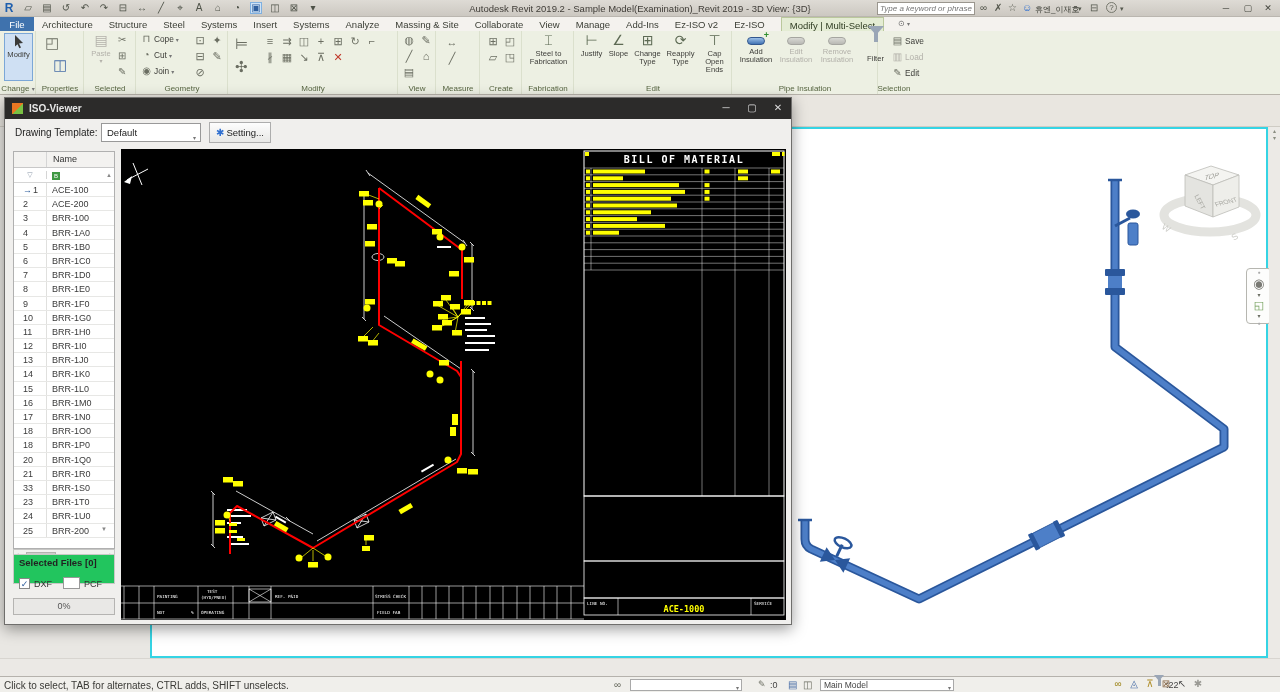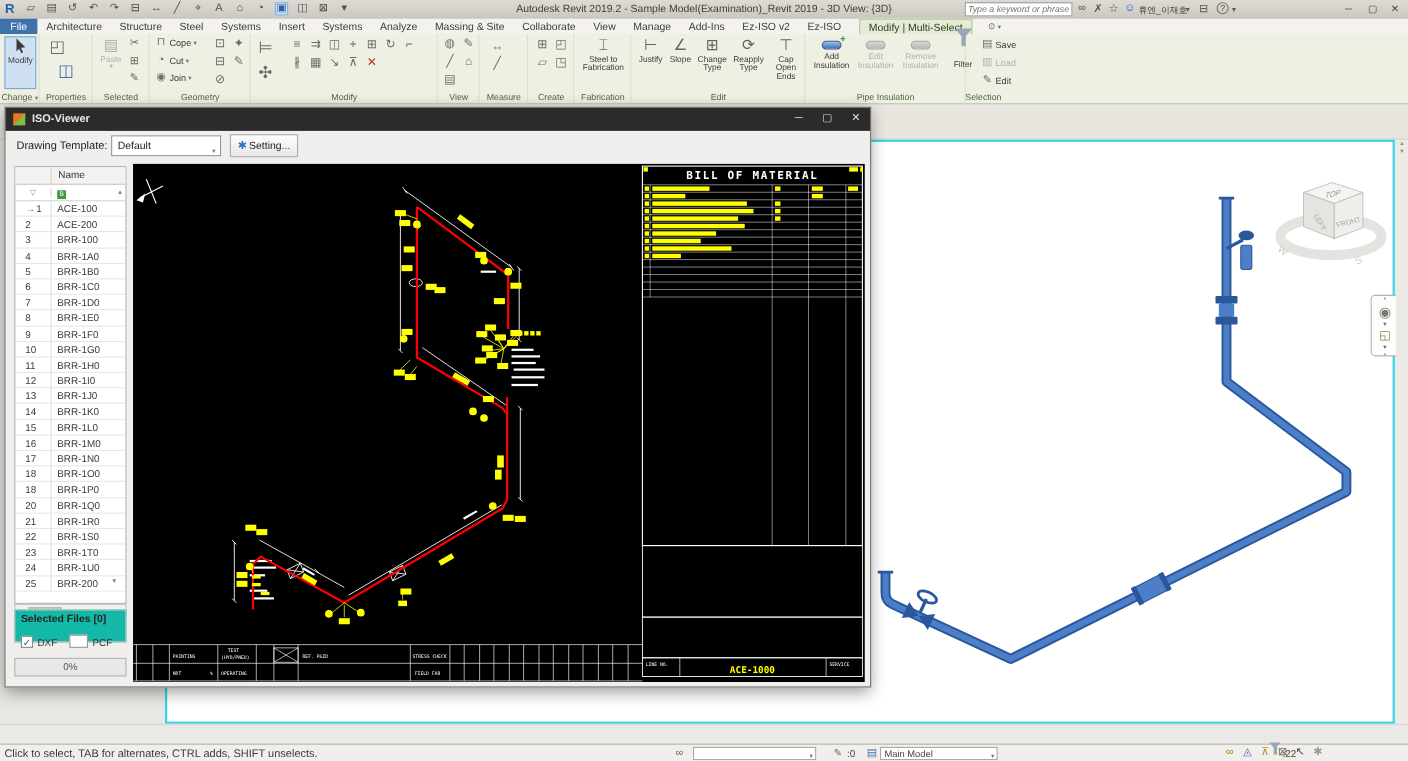--- a/index.html
+++ b/index.html
@@ -81,21 +81,21 @@
 #name-filter-icon{display:inline-block;width:8px;height:8px;background:#3f9944;color:#fff;font-size:6px;text-align:center;line-height:8px}
 #sort-asc{position:absolute;right:2px;top:2px;font-size:6px;color:#888}
 #grid-rows{height:355px;overflow:hidden}
 .grow{height:14.2px;display:flex;border-bottom:1px solid #e7e7e5}
 .grow .gnum{width:33px;border-right:1px solid #e0e0de;padding:2px 0 0 9px;color:#3a3a3a}
 .grow .gname{flex:1;padding:2px 0 0 5px;color:#3a3a3a;white-space:nowrap;overflow:hidden}
 .curarrow{color:#2a5a9a;margin-right:1px}
 #scroll-down-icon{position:absolute;left:96px;top:428px;font-size:6px;color:#888}
 #grid-hscroll{position:absolute;left:8px;top:451px;width:102px;height:12px;background:#f1f1ef;border:1px solid #c6c6c4;display:flex;align-items:center;justify-content:space-between;padding:0 1px;font-size:7px;color:#888}
 #hs-thumb{position:absolute;left:12px;top:2px;width:30px;height:7px;background:#cdcdca;border:1px solid #b2b2af}
-#selfiles{position:absolute;left:8px;top:456px;width:102px;height:30px;background:#14b8a6;border:1px solid #c9c8c6;font-weight:bold;font-size:9.5px;color:#222;line-height:16px;padding-left:5px}
+#selfiles{position:absolute;left:8px;top:456px;width:102px;height:30px;background:#22c55e;border:1px solid #c9c8c6;font-weight:bold;font-size:9.5px;color:#222;line-height:16px;padding-left:5px}
 #dxf-box{position:absolute;left:14px;top:480px;width:11px;height:11px;background:#fff;border:1px solid #888;color:#2a5a9a;font-size:9px;line-height:10px;text-align:center}
 #dxf-lab{position:absolute;left:29px;top:481px;font-size:9px}
 #pcf-box{position:absolute;left:58px;top:479px;width:17px;height:12px;background:#fff;border:1px solid #999}
 #pcf-lab{position:absolute;left:79px;top:481px;font-size:9px}
 #progress{position:absolute;left:8px;top:500px;width:102px;height:17px;background:#e9e8e6;border:1px solid #b5b4b2;text-align:center;font-size:9px;color:#555;line-height:15px}
 #cadwrap{position:absolute;left:116px;top:51px;width:665px;height:471px;background:#000}
 .cadsm{font-family:"DejaVu Sans Mono",monospace;font-size:4.3px;fill:#fff}
 
 .korean{font-size:8px;color:#3c3e36}
 </style>
@@ -407,21 +407,21 @@
   <div id="statusbar" data-name="status-bar">
     <span class="abs" style="left:4px;top:3px;font-size:10px;color:#3a3a36" data-name="status-hint">Click to select, TAB for alternates, CTRL adds, SHIFT unselects.</span>
     <span class="abs ic" style="left:614px;top:3px;font-size:10px" data-name="status-search-icon">∞</span>
     <div class="combo" style="left:630px;width:112px" data-name="design-options-combo">
         <span class="chv">▾</span>
       </div>
     <span class="abs ic" style="left:758px;top:3px;font-size:9px" data-name="editable-only-icon">✎</span>
     <span class="abs" style="left:770px;top:3px;font-size:9px;color:#444" data-name="editable-count">:0</span>
     <span class="abs ic" style="left:788px;top:3px;font-size:10px;color:#4a6fa8" data-name="worksets-icon">▤</span>
     <span class="abs ic" style="left:803px;top:3px;font-size:10px" data-name="link-icon">◫</span>
-    <div class="combo" style="left:800px;width:107px" data-name="worksets-combo"><span>Main Model</span><span class="chv">▾</span></div>
+    <div class="combo" style="left:820px;width:134px" data-name="worksets-combo"><span>Main Model</span><span class="chv">▾</span></div>
     <div id="sb-icons" data-name="status-right-icons">
         <span class="ic" data-name="temporary-hide-isolate-icon" style="color: rgb(160, 136, 32);">∞</span>
         <span class="ic" data-name="reveal-constraints-icon" style="color: rgb(74, 111, 168);">◬</span>
         <span class="ic" data-name="pin-icon" style="color: rgb(176, 143, 42);">⊼</span>
         <span class="ic" data-name="exclude-options-icon" style="color: rgb(138, 106, 74);">⊠</span>
         <span class="ic" data-name="press-drag-icon" style="color: rgb(68, 68, 68);">↖</span>
         <span class="ic" data-name="background-processes-icon" style="color: rgb(154, 154, 148);">✱</span>
       </div>
     <span id="sb-funnel" data-name="selection-filter-icon"><span class="fun small"></span></span>
     <span id="sb-count" data-name="selection-count">:22</span>
@@ -534,21 +534,21 @@
           </div>
           <div class="grow" data-name="table-row">
             <div class="gnum" data-name="row-number">20</div>
             <div class="gname" data-name="drawing-name">BRR-1Q0</div>
           </div>
           <div class="grow" data-name="table-row">
             <div class="gnum" data-name="row-number">21</div>
             <div class="gname" data-name="drawing-name">BRR-1R0</div>
           </div>
           <div class="grow" data-name="table-row">
-            <div class="gnum" data-name="row-number">22</div>
+            <div class="gnum" data-name="row-number">33</div>
             <div class="gname" data-name="drawing-name">BRR-1S0</div>
           </div>
           <div class="grow" data-name="table-row">
             <div class="gnum" data-name="row-number">23</div>
             <div class="gname" data-name="drawing-name">BRR-1T0</div>
           </div>
           <div class="grow" data-name="table-row">
             <div class="gnum" data-name="row-number">24</div>
             <div class="gname" data-name="drawing-name">BRR-1U0</div>
           </div>

